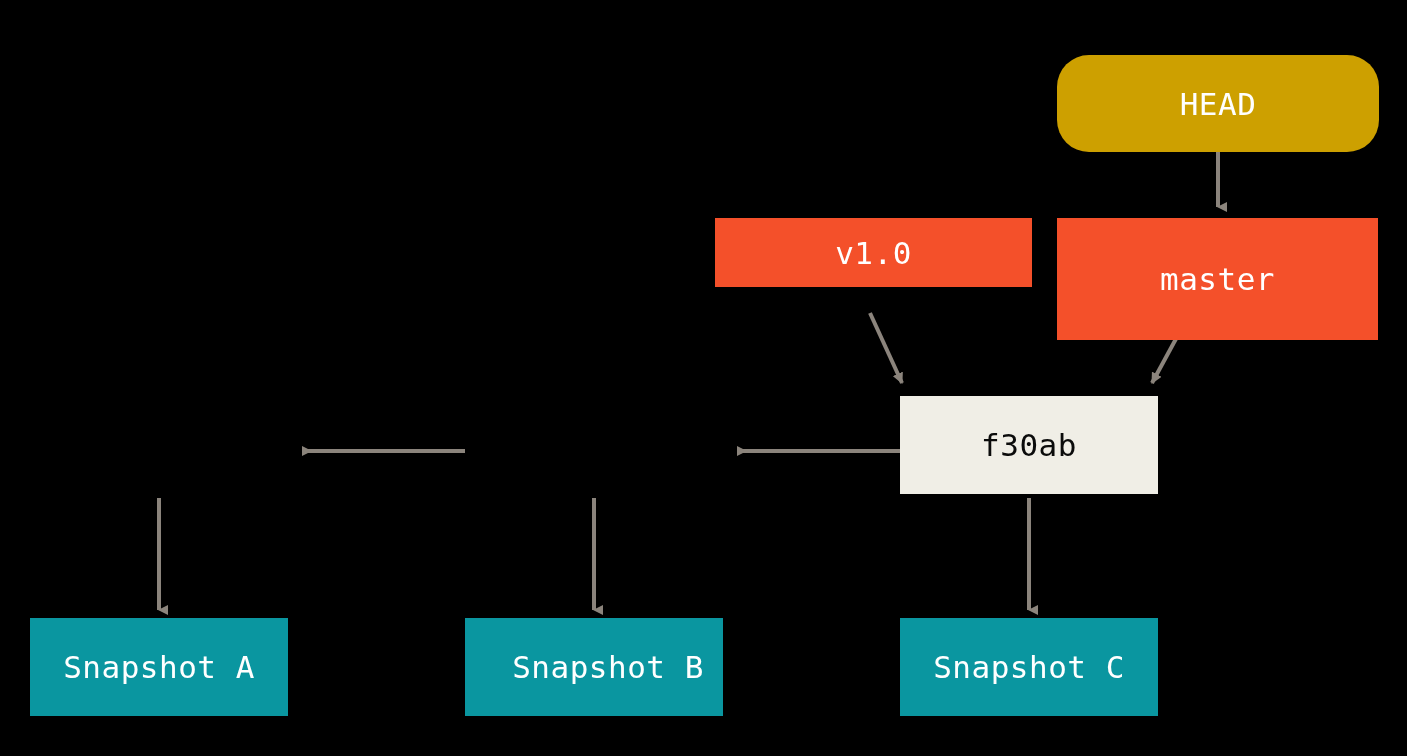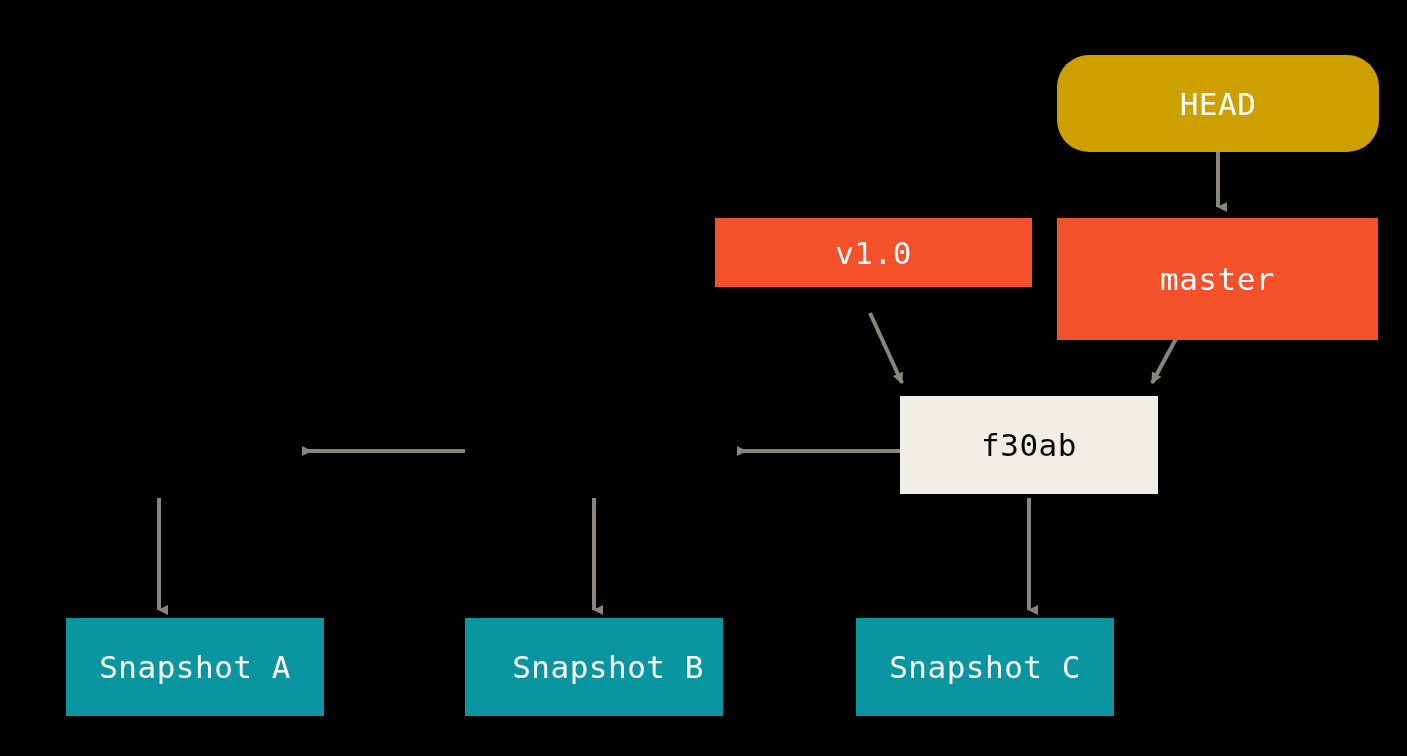--- a/index.html
+++ b/index.html
@@ -102,25 +102,25 @@
   <div class="node node-ref" style="left:1057px; top:218px; width:321px; height:122px;">
     <span>master</span>
   </div>
 
 
 
   <div class="node node-commit" style="left:900px; top:396px; width:258px; height:98px;">
     <span>f30ab</span>
   </div>
 
-  <div class="node node-snapshot" style="left:30px; top:618px; width:258px; height:98px;margin-left:36px;">
+  <div class="node node-snapshot" style="left:30px; top:618px; width:258px; height:98px;">
     <span>Snapshot A</span>
   </div>
 
   <div class="node node-snapshot" style="left:465px; top:618px; width:258px; height:98px;padding-left:28px;">
     <span>Snapshot B</span>
   </div>
 
-  <div class="node node-snapshot" style="left:856px; top:618px; width:258px; height:98px;text-align:center;">
+  <div class="node node-snapshot" style="left:900px; top:618px; width:258px; height:98px;text-align:center;">
     <span>Snapshot C</span>
   </div>
 
 </div>
 
 </body></html>

